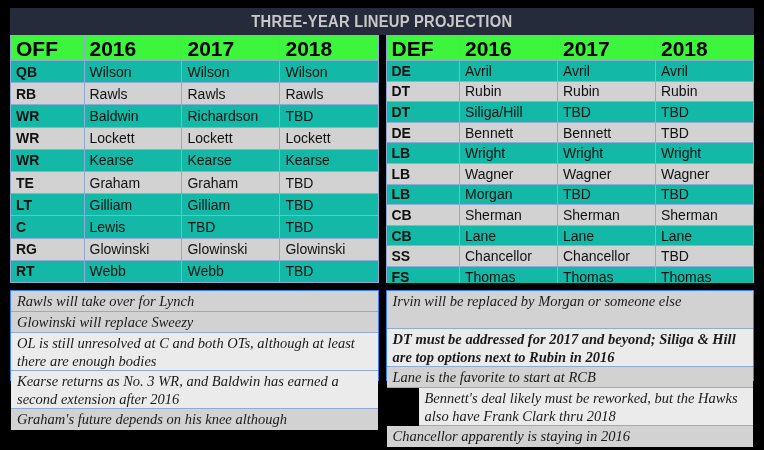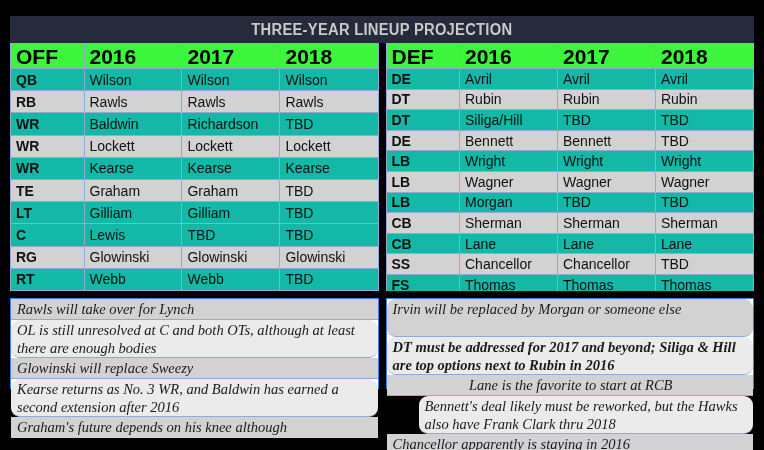--- a/index.html
+++ b/index.html
@@ -3,21 +3,21 @@
 <meta charset="utf-8">
 <style>
   html,body{margin:0;padding:0;}
   body{
     width:764px;height:450px;
     background:#000000;
     font-family:"Liberation Sans", sans-serif;
     overflow:hidden;
   }
   .frame{
-    position:absolute;left:0;top:8px;width:764px;height:389px;
+    position:absolute;left:0;top:0;width:764px;height:389px;
     background:#000000;
     box-sizing:border-box;
     padding:8px 10px 8px 10px;
   }
   .inner{
     width:100%;height:100%;
     background:#000000;
     display:flex;flex-direction:column;
   }
 
@@ -116,21 +116,21 @@
     line-height:17.5px;
     color:#1a1a1a;
     padding:2px 4px 2px 6px;
     border-bottom:1px solid #8faad4;
     box-sizing:border-box;
     flex:0 0 auto;
   }
   .note:last-child{border-bottom:none;}
   .note.odd{background:#ebebeb;}
   .note.even{background:#d2d2d2;}
-  .note.two{white-space:normal;border-radius:9px;}
+  .note.two{white-space:normal;}
 </style>
 </head>
 <body>
 
 <div class="frame">
   <div class="inner">
 
     <div class="titlebar-wrap">
       <div class="titlebar">THREE-YEAR LINEUP PROJECTION</div>
     </div>
@@ -307,29 +307,29 @@
         </table>
       </div>
 
     </div>
 
     <div class="divider-h"></div>
 
     <div class="notes-row">
       <div class="notes-half">
           <div class="note even" style="height: 21px;">Rawls will take over for Lynch</div>
+          <div class="note even" style="height: 21px;">Glowinski will replace Sweezy</div>
           <div class="note odd two" style="height: 38px;">OL is still unresolved at C and both OTs, although at least there are enough bodies</div>
-          <div class="note even" style="height: 21px;">Glowinski will replace Sweezy</div>
           <div class="note odd two" style="height: 38px;">Kearse returns as No. 3 WR, and Baldwin has earned a second extension after 2016</div>
           <div class="note even" style="height: 21px;">Graham's future depends on his knee although</div>
         </div>
       <div class="divider-v"></div>
       <div class="notes-half">
           <div class="note even two" style="height: 38px;">Irvin will be replaced by Morgan or someone else</div>
           <div class="note odd two" style="height: 38px; font-weight: bold;">DT must be addressed for 2017 and beyond; Siliga &amp; Hill are top options next to Rubin in 2016</div>
-          <div class="note even" style="height: 21px; text-align: center;">Lane is the favorite to start at RCB</div>
+          <div class="note even" style="height: 21px;">Lane is the favorite to start at RCB</div>
           <div class="note odd two" style="height: 38px; margin-left: 32px;">Bennett's deal likely must be reworked, but the Hawks also have Frank Clark thru 2018</div>
           <div class="note even" style="height: 21px;">Chancellor apparently is staying in 2016</div>
         </div>
     </div>
 
   </div>
 </div>
 
 </body></html>

